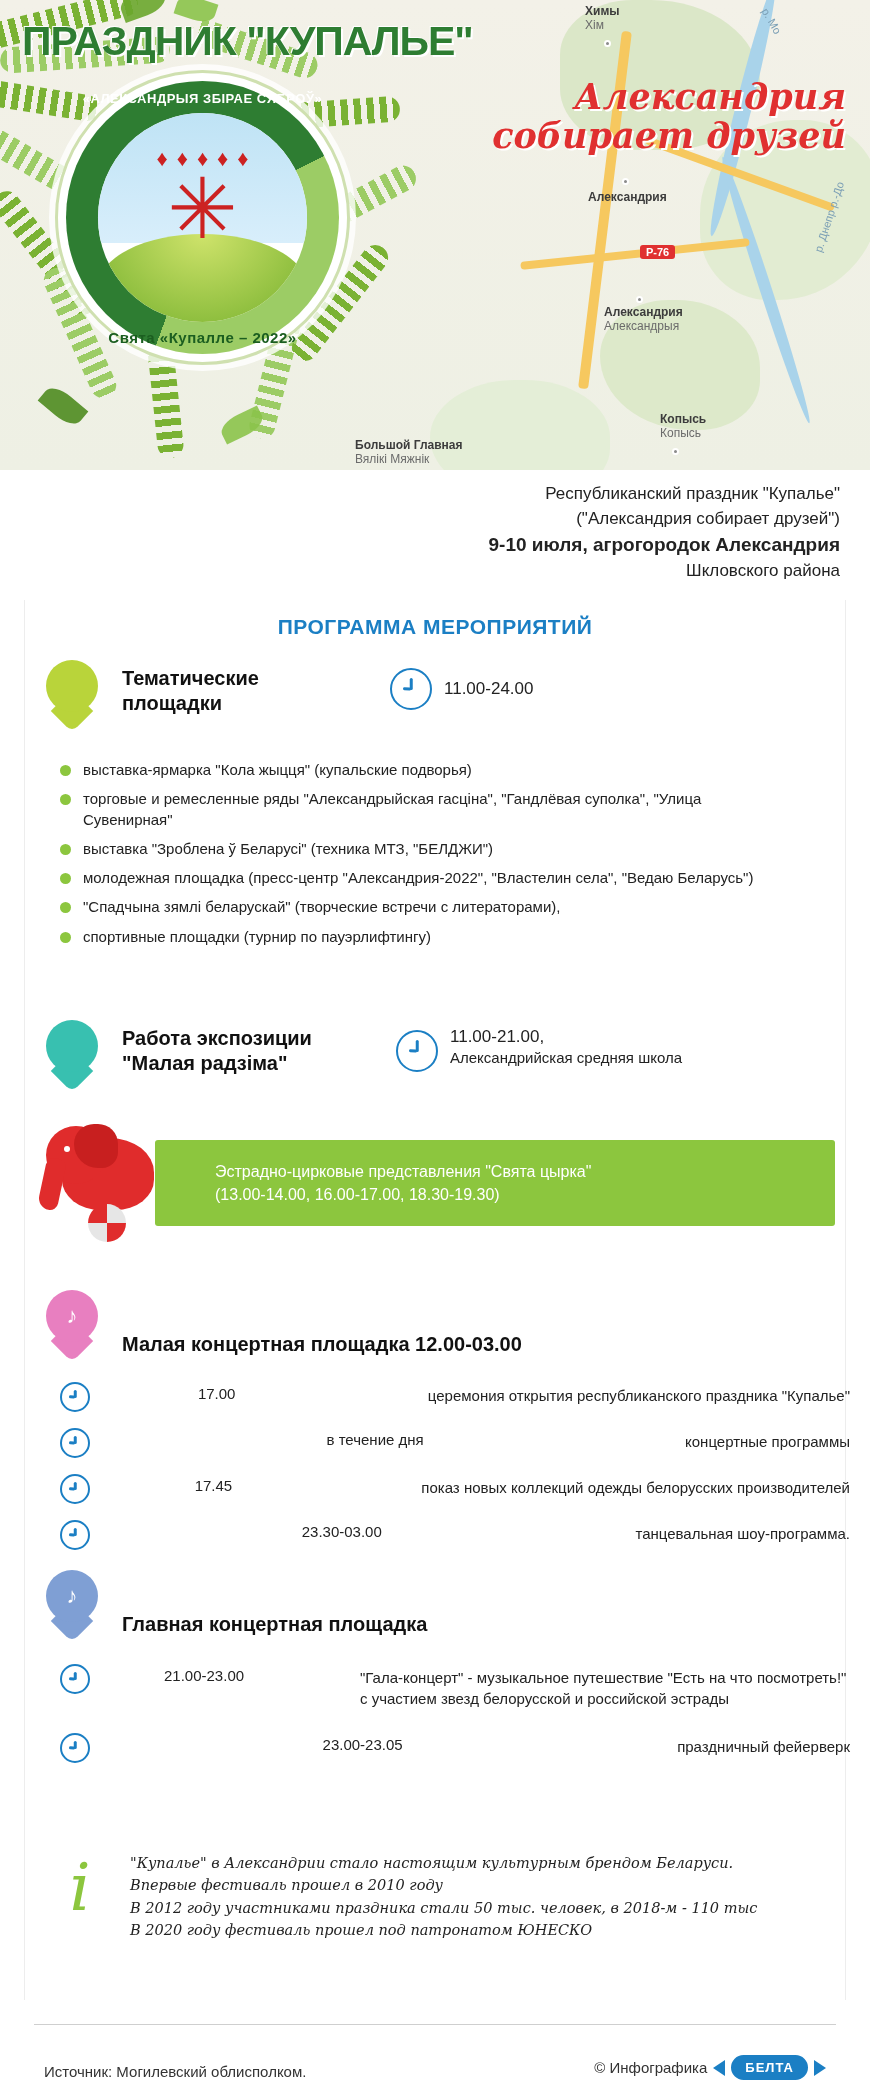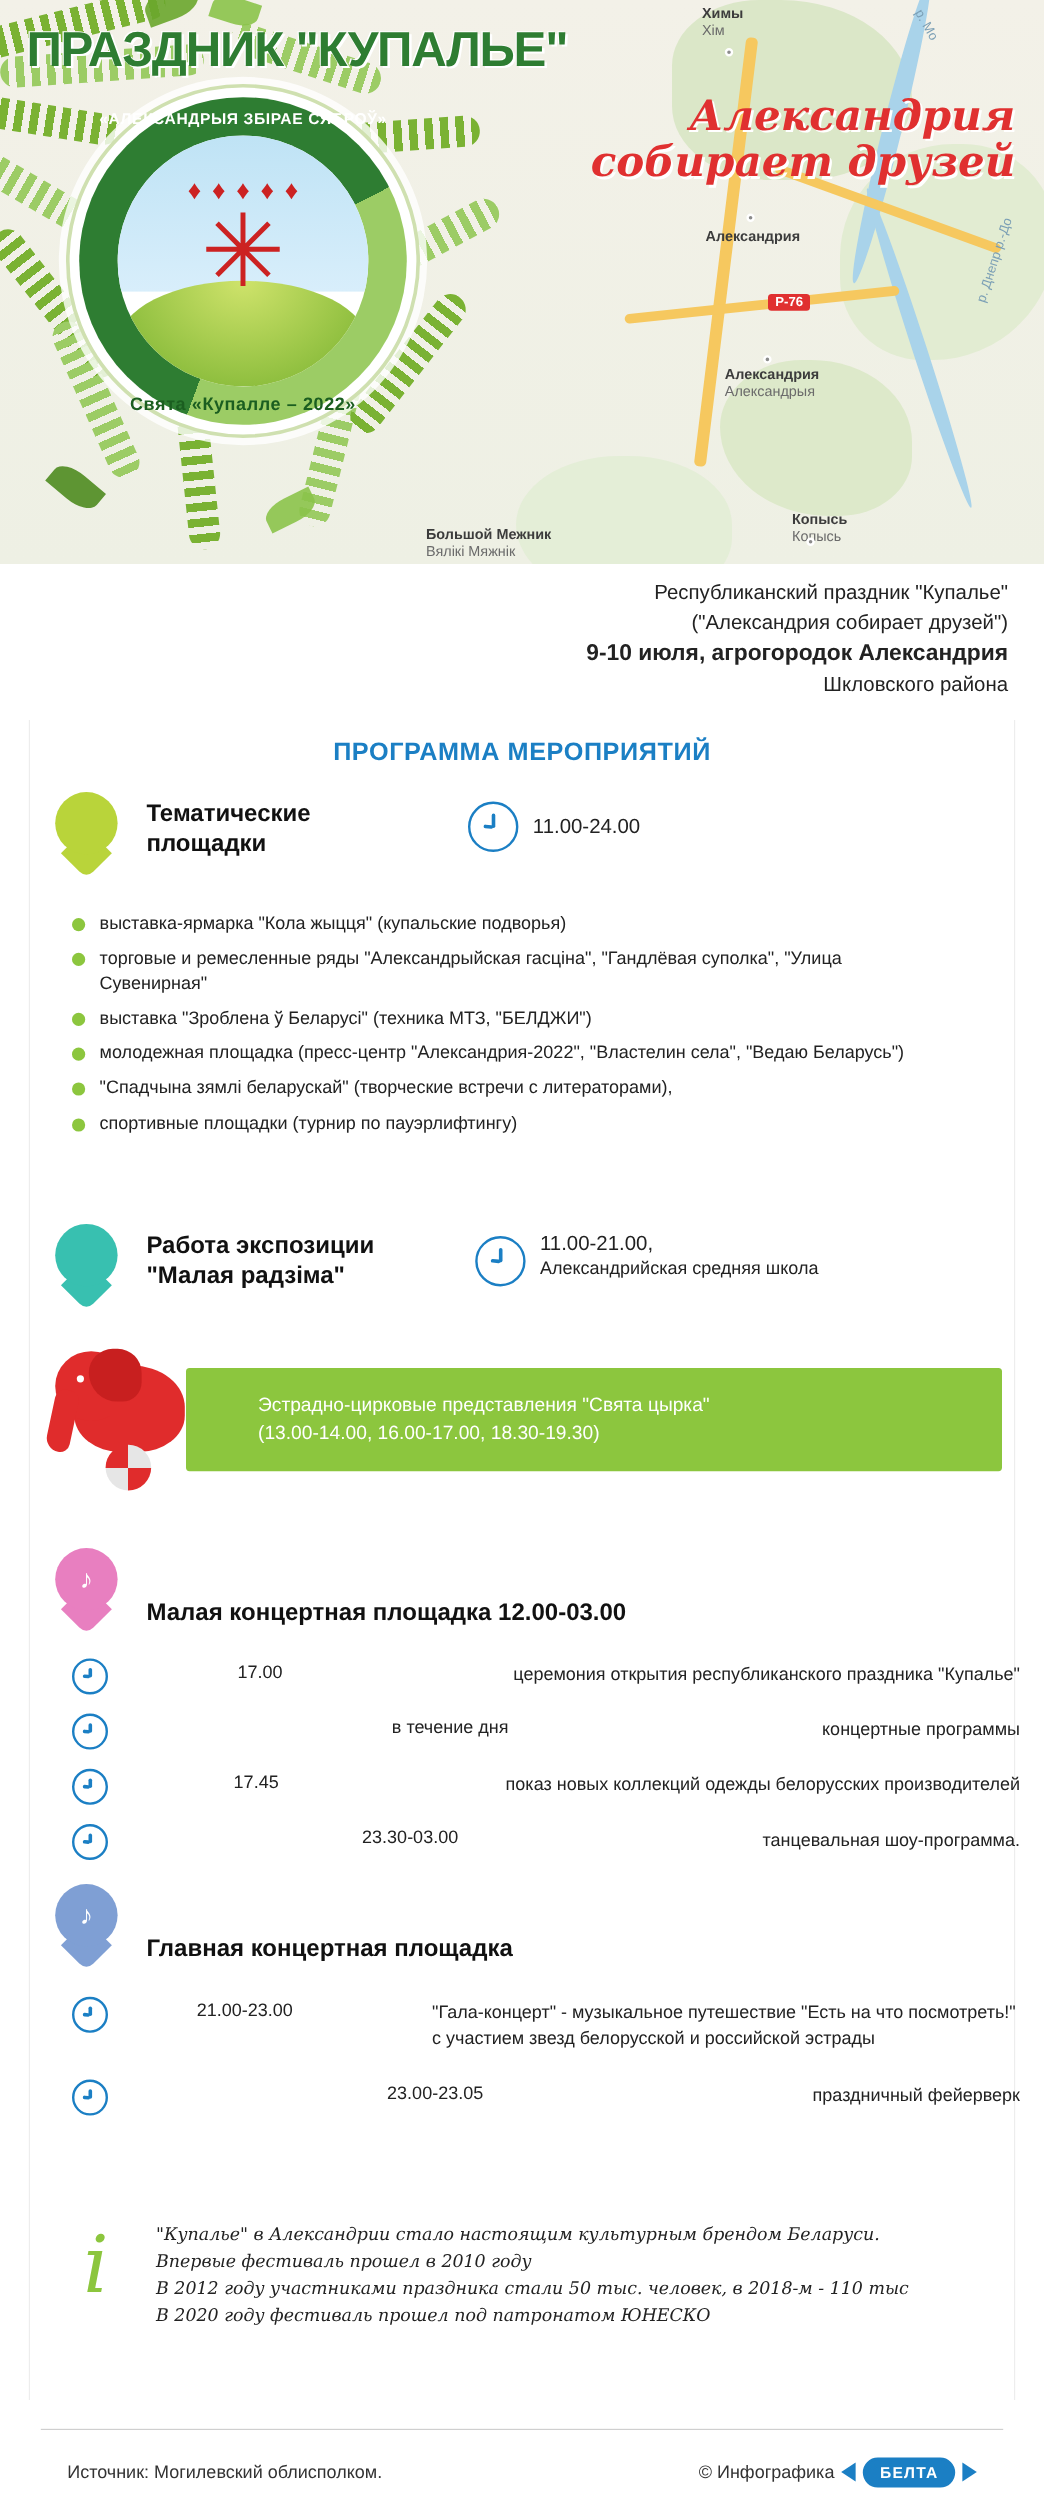--- a/index.html
+++ b/index.html
@@ -258,21 +258,21 @@
   }
   .h-text .h-head { font-weight:bold; }
 
   
   .footer-line {
     position:absolute; left:34px; right:34px; top:2024px;
     height:1px; background:#cfcfcf;
   }
   .footer {
     position:absolute; left:0; right:0; top:2040px; height:40px;
-    padding:0 56px; display:flex; align-items:center; justify-content:space-between;
+    padding:0 44px; display:flex; align-items:flex-end; justify-content:space-between;
     font-size:15px; color:#333;
   }
   .belta {
     display:inline-flex; align-items:center; gap:6px;
   }
   .belta-badge {
     background:#1b7fc4; color:#fff; font-weight:bold; font-size:13px;
     padding:3px 12px; border-radius:14px; letter-spacing:1px;
     border:2px solid #1b7fc4;
   }
@@ -317,25 +317,25 @@
       </div>
       <div class="map-dot" style="left:622px; top:178px;"></div>
 
       <div class="map-label" style="left:604px; top:305px;">
         <b>Александрия</b><br>
         <span>Александрыя</span>
       </div>
       <div class="map-dot" style="left:636px; top:296px;"></div>
 
       <div class="map-label" style="left:355px; top:438px;">
-        <b>Большой Межник</b><br>
+        <b>Большой Главная</b><br>
         <span>Вялікі Мяжнік</span>
       </div>
 
-      <div class="map-label" style="left:660px; top:426px;">
+      <div class="map-label" style="left:660px; top:412px;">
         <b>Копысь</b><br>
         <span>Копысь</span>
       </div>
       <div class="map-dot" style="left:672px; top:448px;"></div>
 
       <div class="map-label-vert" style="left:770px; top:6px;">р. Мо</div>
       <div class="map-label-vert2" style="left:812px; top:250px;">р. Днепр р.-До</div>
     </div>
 
     <div class="foliage">

